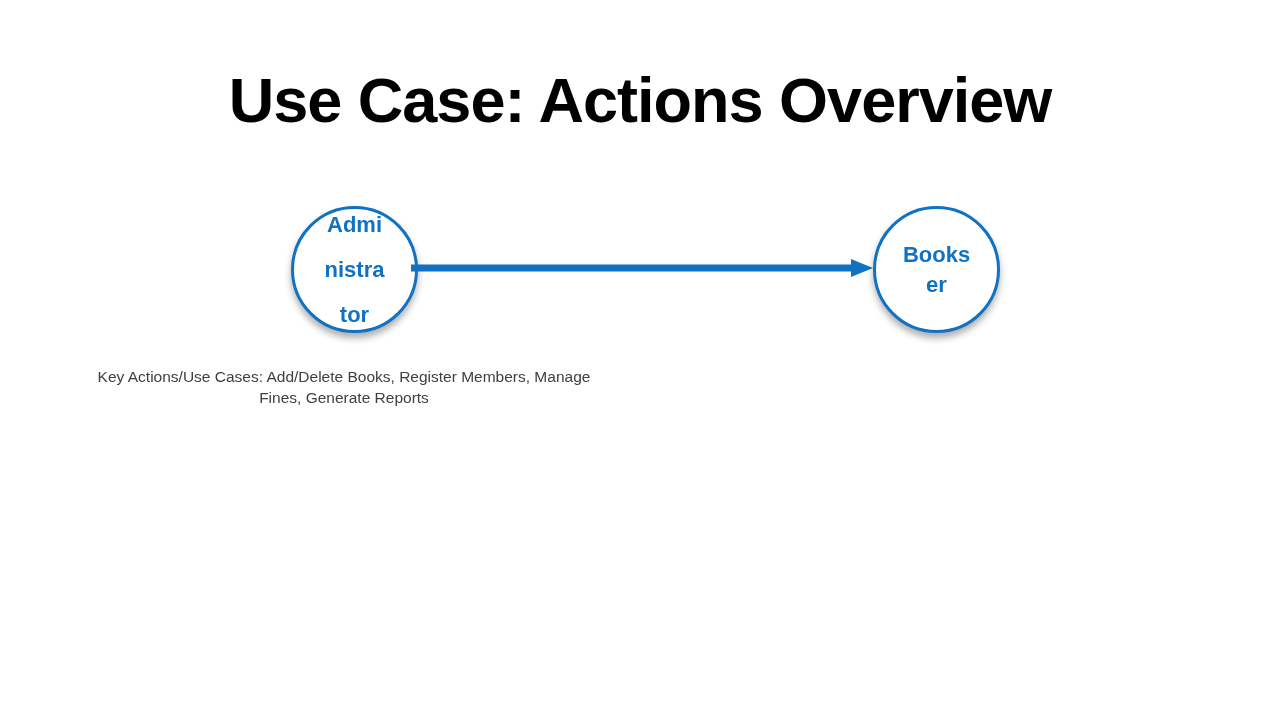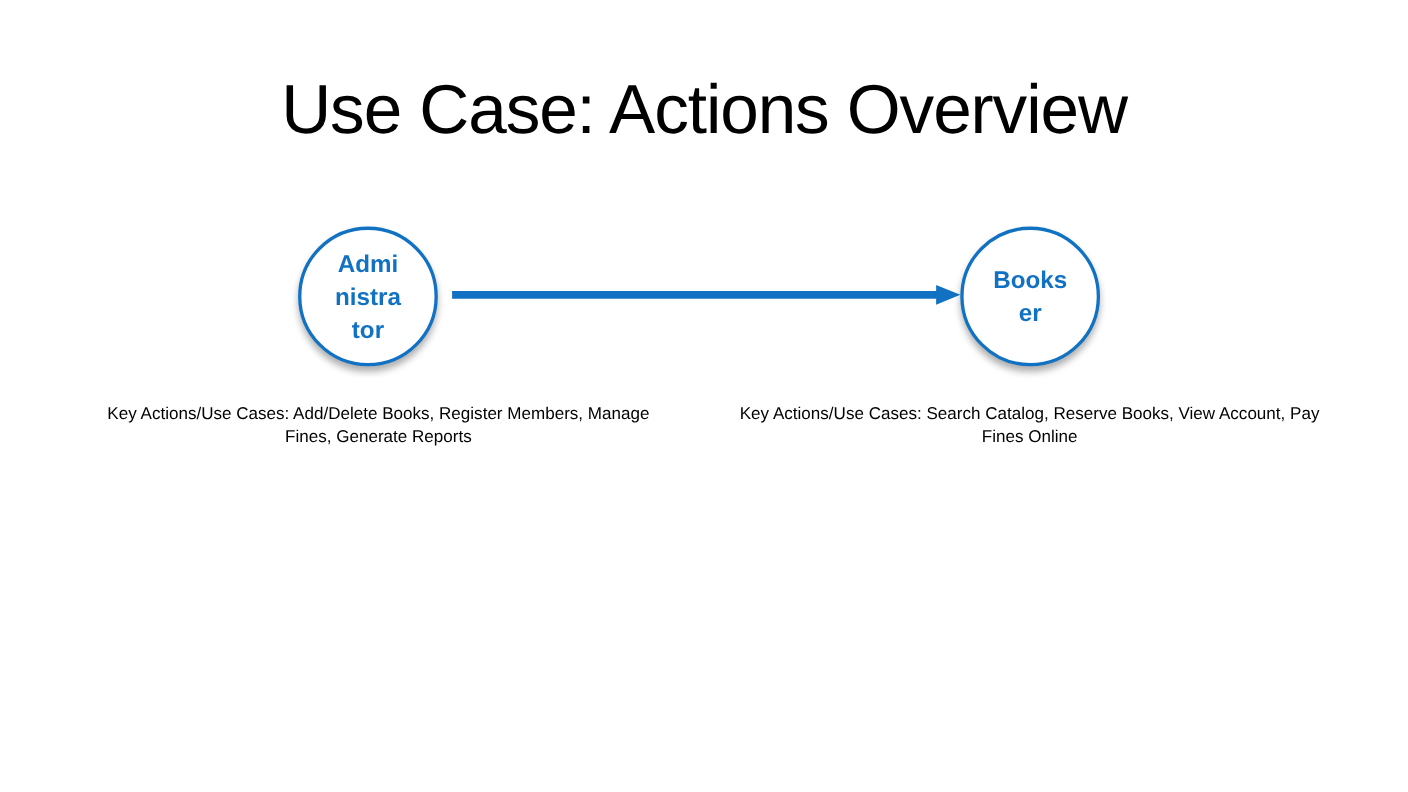--- a/index.html
+++ b/index.html
@@ -12,39 +12,39 @@
     overflow: hidden;
     font-family: "Liberation Sans", sans-serif;
   }
   .title {
     position: absolute;
     top: 64px;
     left: 0;
     width: 1280px;
     text-align: center;
     font-size: 63px;
-    font-weight: 400;
+    font-weight: 700;
     letter-spacing: -1px;
     color: #000000;
   }
   .actor-circle {
     position: absolute;
     top: 206px;
     width: 127px;
     height: 127px;
     background: #ffffff;
     border: 3.5px solid #1171c3;
     border-radius: 50%;
     box-shadow: 0 5px 7px rgba(0,0,0,0.32);
     display: flex;
     flex-direction: column;
     align-items: center;
     justify-content: center;
   }
-  .actor-circle.left  { left: 271px; }
+  .actor-circle.left  { left: 291px; gap: 15px; }
   .actor-circle.right { left: 873px; }
   .actor-line {
     color: #1171c3;
     font-size: 22px;
     font-weight: bold;
     line-height: 30px;
     text-align: center;
     white-space: nowrap;
   }
   .connector {
@@ -52,21 +52,21 @@
     left: 408px;
     top: 256px;
   }
   .description {
     position: absolute;
     top: 366px;
     width: 530px;
     text-align: center;
     font-size: 15.5px;
     line-height: 21px;
-    color: #000000;
+    color: #404040;
   }
   .description.left  { left: 79px; }
   .description.right { left: 671px; }
 </style>
 </head>
 <body>
 
 <div class="slide">
 
   <h1 class="title">Use Case: Actions Overview</h1>
@@ -82,15 +82,14 @@
     <polygon points="443,3 465,12 443,21" fill="#1171c3"></polygon>
   </svg>
 
   <div class="actor-circle right">
     <span class="actor-line">Books</span>
     <span class="actor-line">er</span>
   </div>
 
   <p class="description left">Key Actions/Use Cases: Add/Delete Books, Register Members, Manage Fines, Generate Reports</p>
 
-  <p class="description right">Key Actions/Use Cases: Search Catalog, Reserve Books, View Account, Pay Fines Online</p>
 
 </div>
 
 </body></html>

